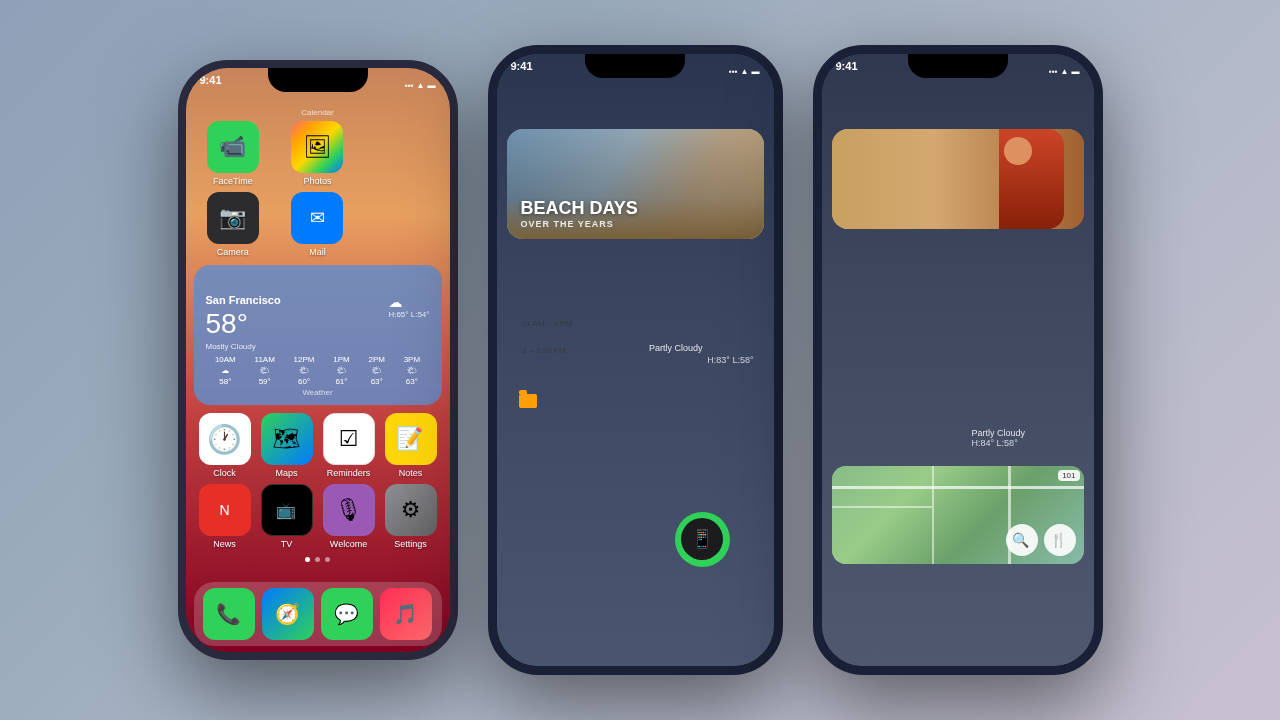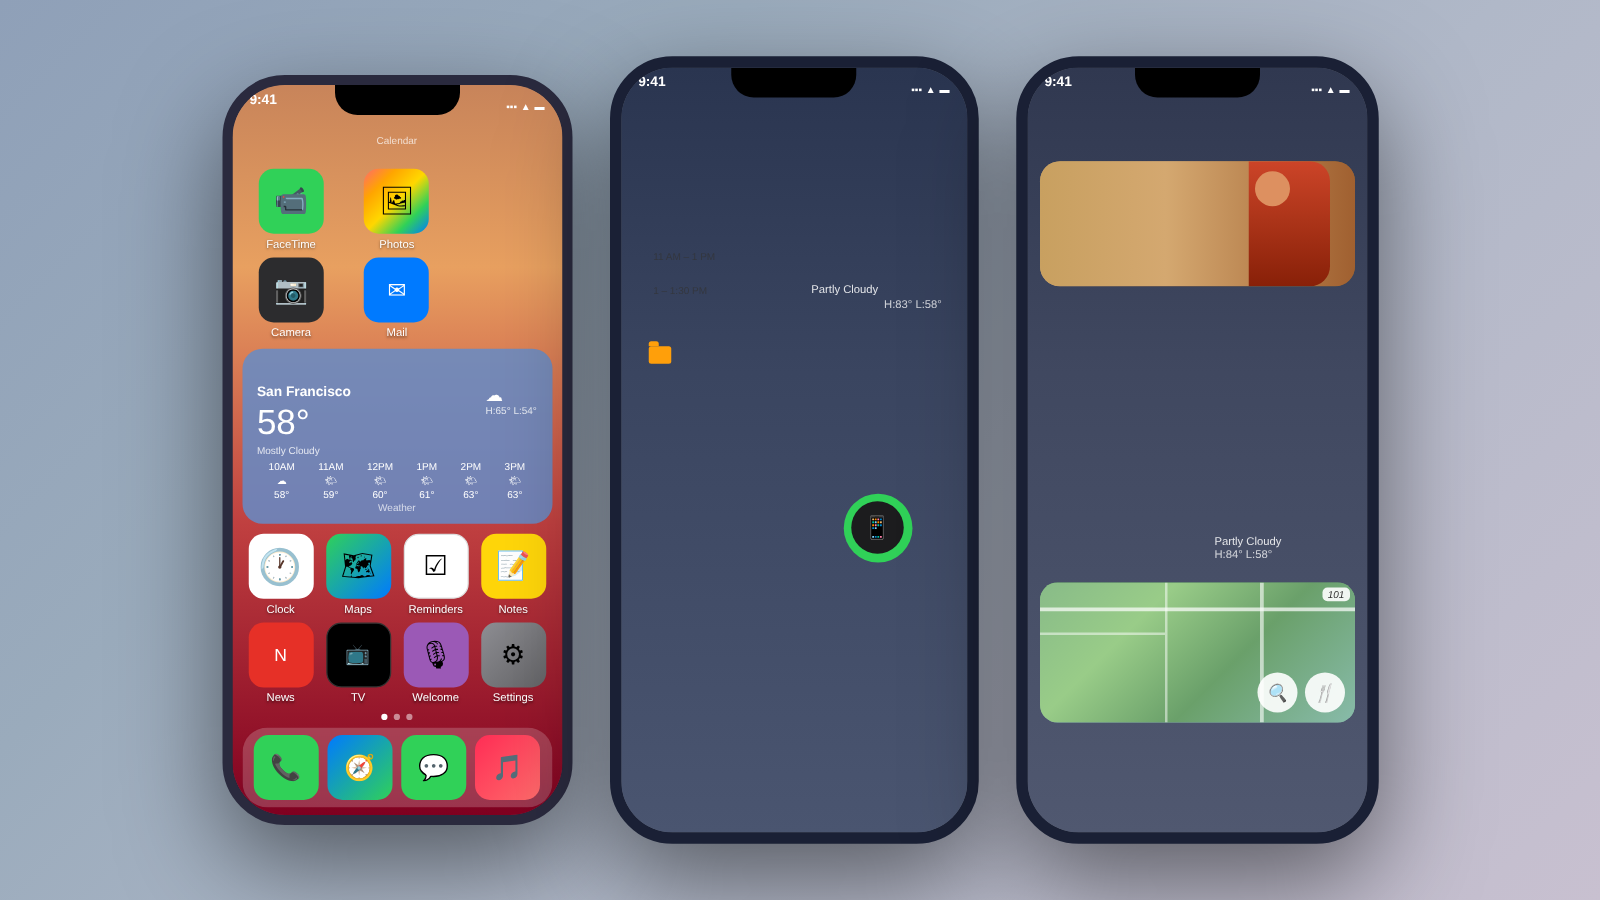--- a/index.html
+++ b/index.html
@@ -502,24 +502,23 @@
     .wbw-city { font-size: 12px; font-weight: 600; }
     .wbw-temp { font-size: 34px; font-weight: 200; margin: 3px 0; }
     .wbw-desc { font-size: 9px; opacity: 0.85; }
     .wbw-hilow { font-size: 9px; opacity: 0.75; }
 
     
     .maps-widget {
       margin: 0 10px 8px;
       border-radius: 14px;
       overflow: hidden;
-      height: 112px;
+      height: 98px;
       background: linear-gradient(to bottom, #6aaa6a 0%, #7abb7a 40%, #4a8a4a 70%, #88bbaa 100%);
       position: relative;
-      font-style: italic;
     }
     .maps-overlay {
       position: absolute;
       bottom: 8px;
       right: 8px;
       display: flex;
       gap: 6px;
     }
     .maps-btn {
       width: 32px;
@@ -563,21 +562,21 @@
         <span>▪▪▪</span>
         <span>▲</span>
         <span>▬</span>
       </div>
     </div>
 
     <div class="phone1-content">
 
       <div style="display:flex; gap:8px; align-items:flex-start; margin-bottom:8px;">
         <div style="flex:1;">
-          <div style="text-align:center; font-size:8px; color:rgba(255,255,255,0.7); margin-bottom:18px;">Calendar</div>
+          <div style="text-align:center; font-size:8px; color:rgba(255,255,255,0.7); margin-bottom:4px;">Calendar</div>
           <div style="display:grid; grid-template-columns: repeat(3,1fr); gap:6px;">
             <div class="app-icon">
               <div class="app-icon-img bg-facetime">
                   <span>📹</span>
                 </div>
               <div class="app-label">FaceTime</div>
             </div>
             <div class="app-icon">
               <div class="app-icon-img bg-photos">
                   <span>🖼</span>
@@ -744,20 +743,29 @@
         <span>▲</span>
         <span>▬</span>
       </div>
     </div>
 
     <div class="search-bar">
       <span class="search-icon">🔍</span>
       <span class="search-text">Search</span>
     </div>
 
+    <div class="beach-widget">
+      <div style="position:absolute; inset:0; background: linear-gradient(120deg, #7aa0c0 0%, #a0b8c8 40%, #c8b090 70%, #d8b888 100%);"></div>
+
+      <div style="position:absolute; bottom:0; left:0; right:0; height:40px; background: linear-gradient(to top, #c8a060, transparent);"></div>
+      <div class="beach-overlay">
+        <div class="beach-title">BEACH DAYS</div>
+        <div class="beach-sub">OVER THE YEARS</div>
+      </div>
+    </div>
 
     <div class="widget-row">
       <div class="cal-small-widget">
         <div class="csw-day">TUESDAY</div>
         <div class="csw-date">14</div>
         <div class="csw-event">
           <div class="csw-bar" style="background:#007aff;"></div>
           <div>
             <div>Stretching + we...</div>
             <div style="opacity:0.7;">11 AM – 1 PM</div>

